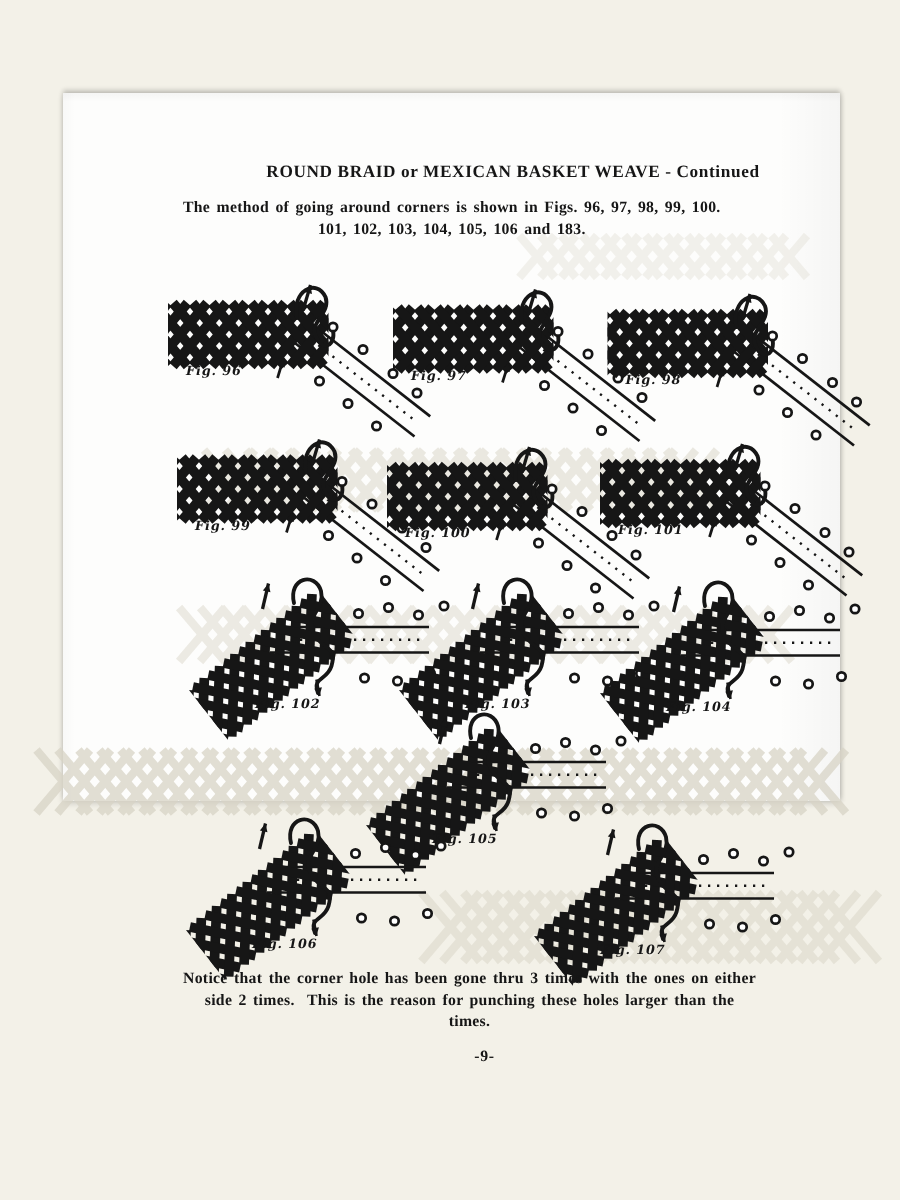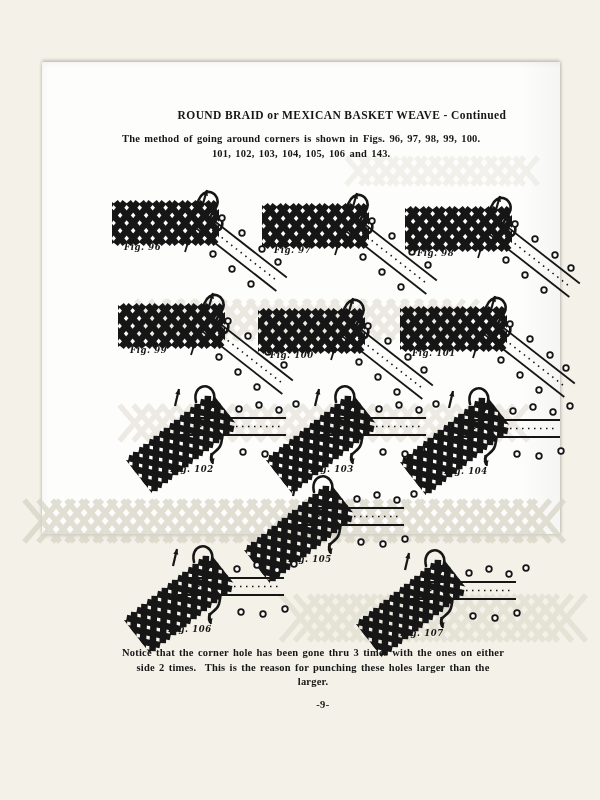--- a/index.html
+++ b/index.html
@@ -308,21 +308,21 @@
           <line x1="226.9" y1="46" x2="266" y2="0"></line>
           <line x1="226.9" y1="0" x2="266" y2="46"></line>
         </g>
       </svg>
     </div>
 
   <div class="title">ROUND BRAID or MEXICAN BASKET WEAVE - Continued</div>
 
   <div class="textblock intro">
     <div class="line">The method of going around corners is shown in Figs. 96, 97, 98, 99, 100.</div>
-    <div class="line">101, 102, 103, 104, 105, 106 and 143.</div>
+    <div class="line">101, 102, 103, 104, 105, 106 and 183.</div>
   </div>
 
   <div id="figures-layer">
       <svg width="175" height="102" viewBox="0 0 175 102" style="left: 70px; top: 130px;">
         <g transform="translate(96,24) rotate(38)" stroke="#161616" fill="none">
           <line x1="0" y1="0" x2="100" y2="0" stroke-width="1.8"></line>
           <line x1="-2" y1="17" x2="100" y2="17" stroke-width="1.8"></line>
           <line x1="6" y1="8.5" x2="94" y2="8.5" stroke-width="1.6" stroke-dasharray="1.5 4.5"></line>
         </g>
         <defs>
@@ -953,17 +953,17 @@
         <circle cx="125" cy="60" r="2.8" fill="#ffffff" stroke="#161616" stroke-width="1.8"></circle>
         <circle cx="147" cy="62" r="2.8" fill="#ffffff" stroke="#161616" stroke-width="1.8"></circle>
         <circle cx="169" cy="57" r="2.8" fill="#ffffff" stroke="#161616" stroke-width="1.8"></circle>
         <text x="52" y="80" class="fig-label">Fig. 107</text>
       </svg>
     </div>
 
   <div class="textblock notice">
     <div class="line">Notice that the corner hole has been gone thru 3 times with the ones on either</div>
     <div class="line">side 2 times.  This is the reason for punching these holes larger than the</div>
-    <div class="line">larger.</div>
+    <div class="line">times.</div>
   </div>
 
   <div class="pagenum">-9-</div>
 </div>
 
 </body></html>

